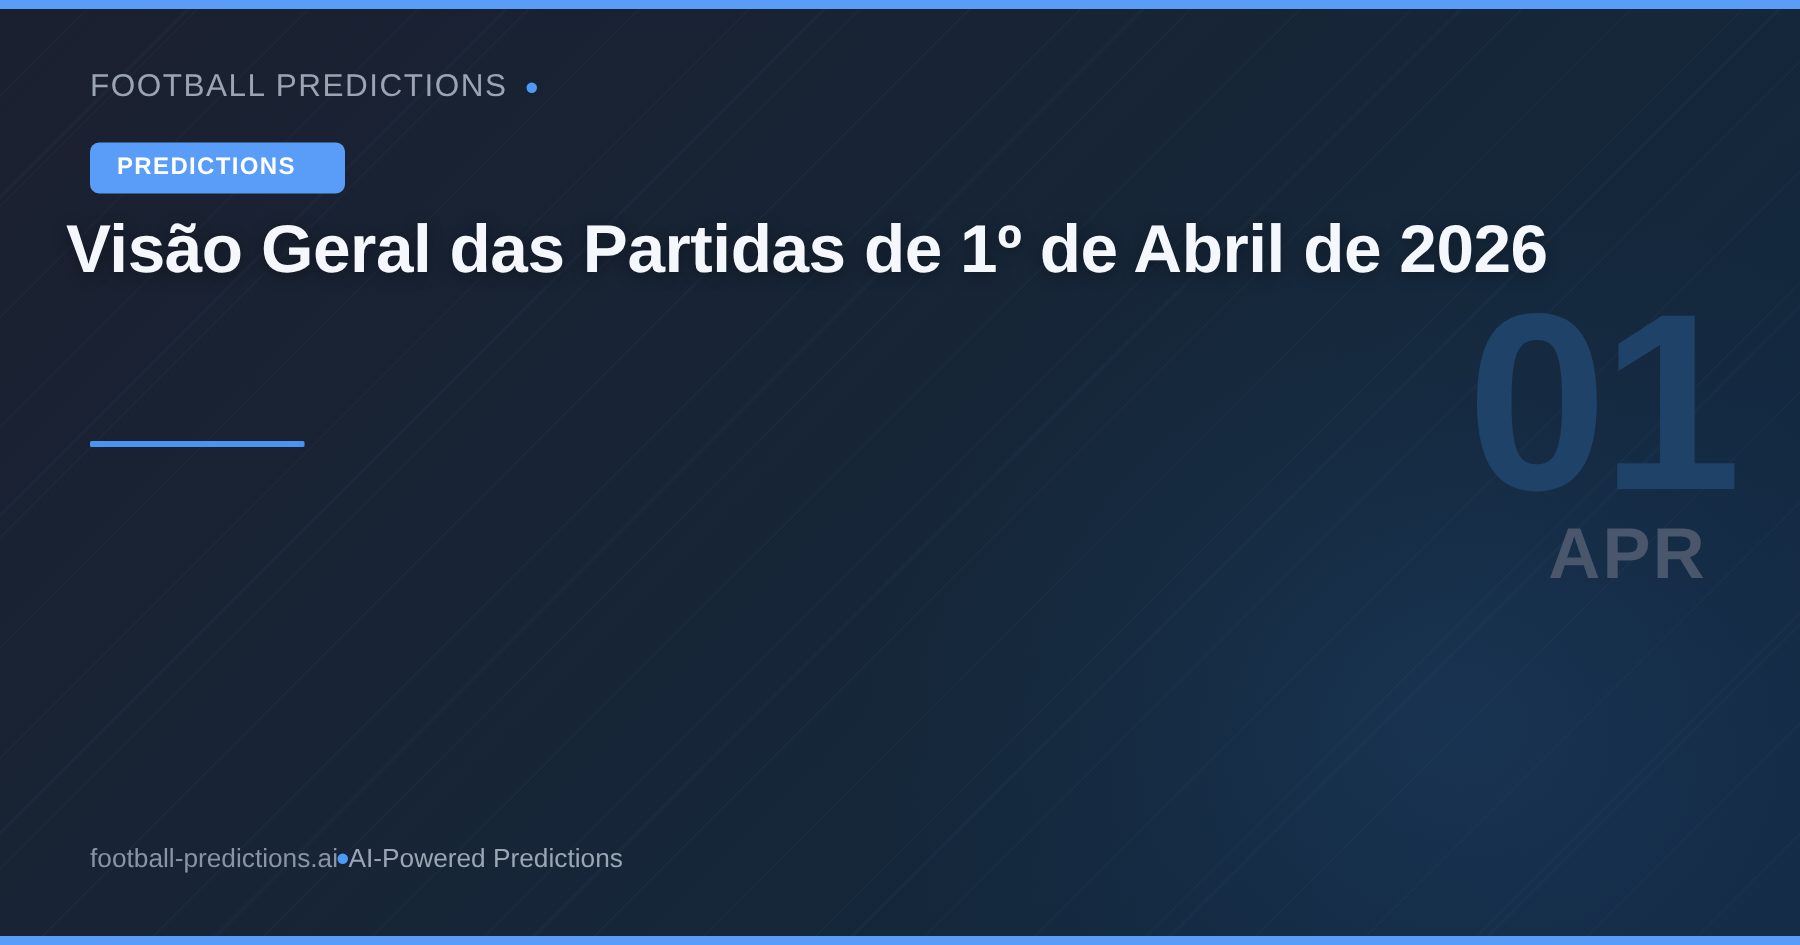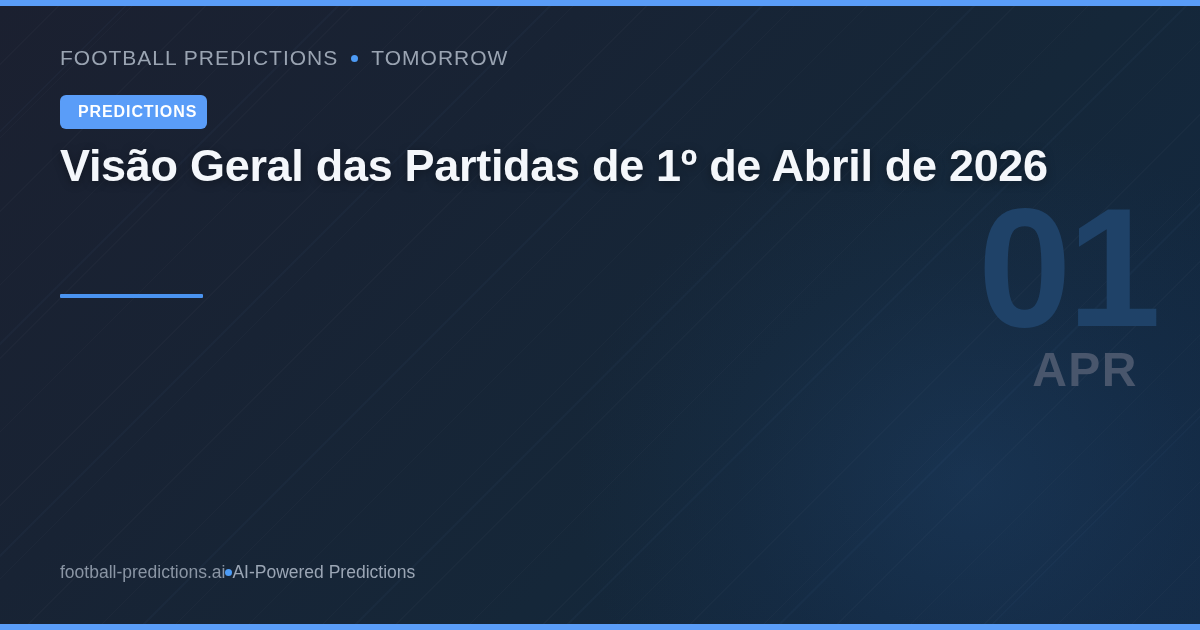--- a/index.html
+++ b/index.html
@@ -84,29 +84,29 @@
 
   
   .badge {
     position:absolute;
     left:60px; top:95px;
     background:#5a9df8;
     color:#ffffff;
     font-size:16px;
     font-weight:bold;
     letter-spacing:0.9px;
-    padding:9px 10px 9px 18px;
+    padding:9px 33px 9px 18px;
     border-radius:6px;
     line-height:1;
   }
 
   
   .title {
     position:absolute;
-    left:60px; top:140px;
+    left:44px; top:140px;
     width:1000px;
     font-size:45px;
     font-weight:bold;
     line-height:1.16;
     color:#f4f7fb;
     letter-spacing:-0.3px;
     text-shadow:0 2px 10px rgba(0,0,0,0.34);
   }
 
   
@@ -167,21 +167,20 @@
   <div class="texture"></div>
   <div class="texture2"></div>
   <div class="glow"></div>
 
   <div class="edge-bar edge-top"></div>
   <div class="edge-bar edge-bottom"></div>
 
   <div class="eyebrow">
     <span>FOOTBALL PREDICTIONS</span>
     <span class="dot"></span>
-    <span>TOMORROW</span>
   </div>
 
   <div class="badge">PREDICTIONS</div>
 
   <h1 class="title">Visão Geral das Partidas de 1º de Abril de 2026</h1>
 
   <div class="accent-bar"></div>
 
   <div class="date-block">
     <div class="date-day">01</div>

